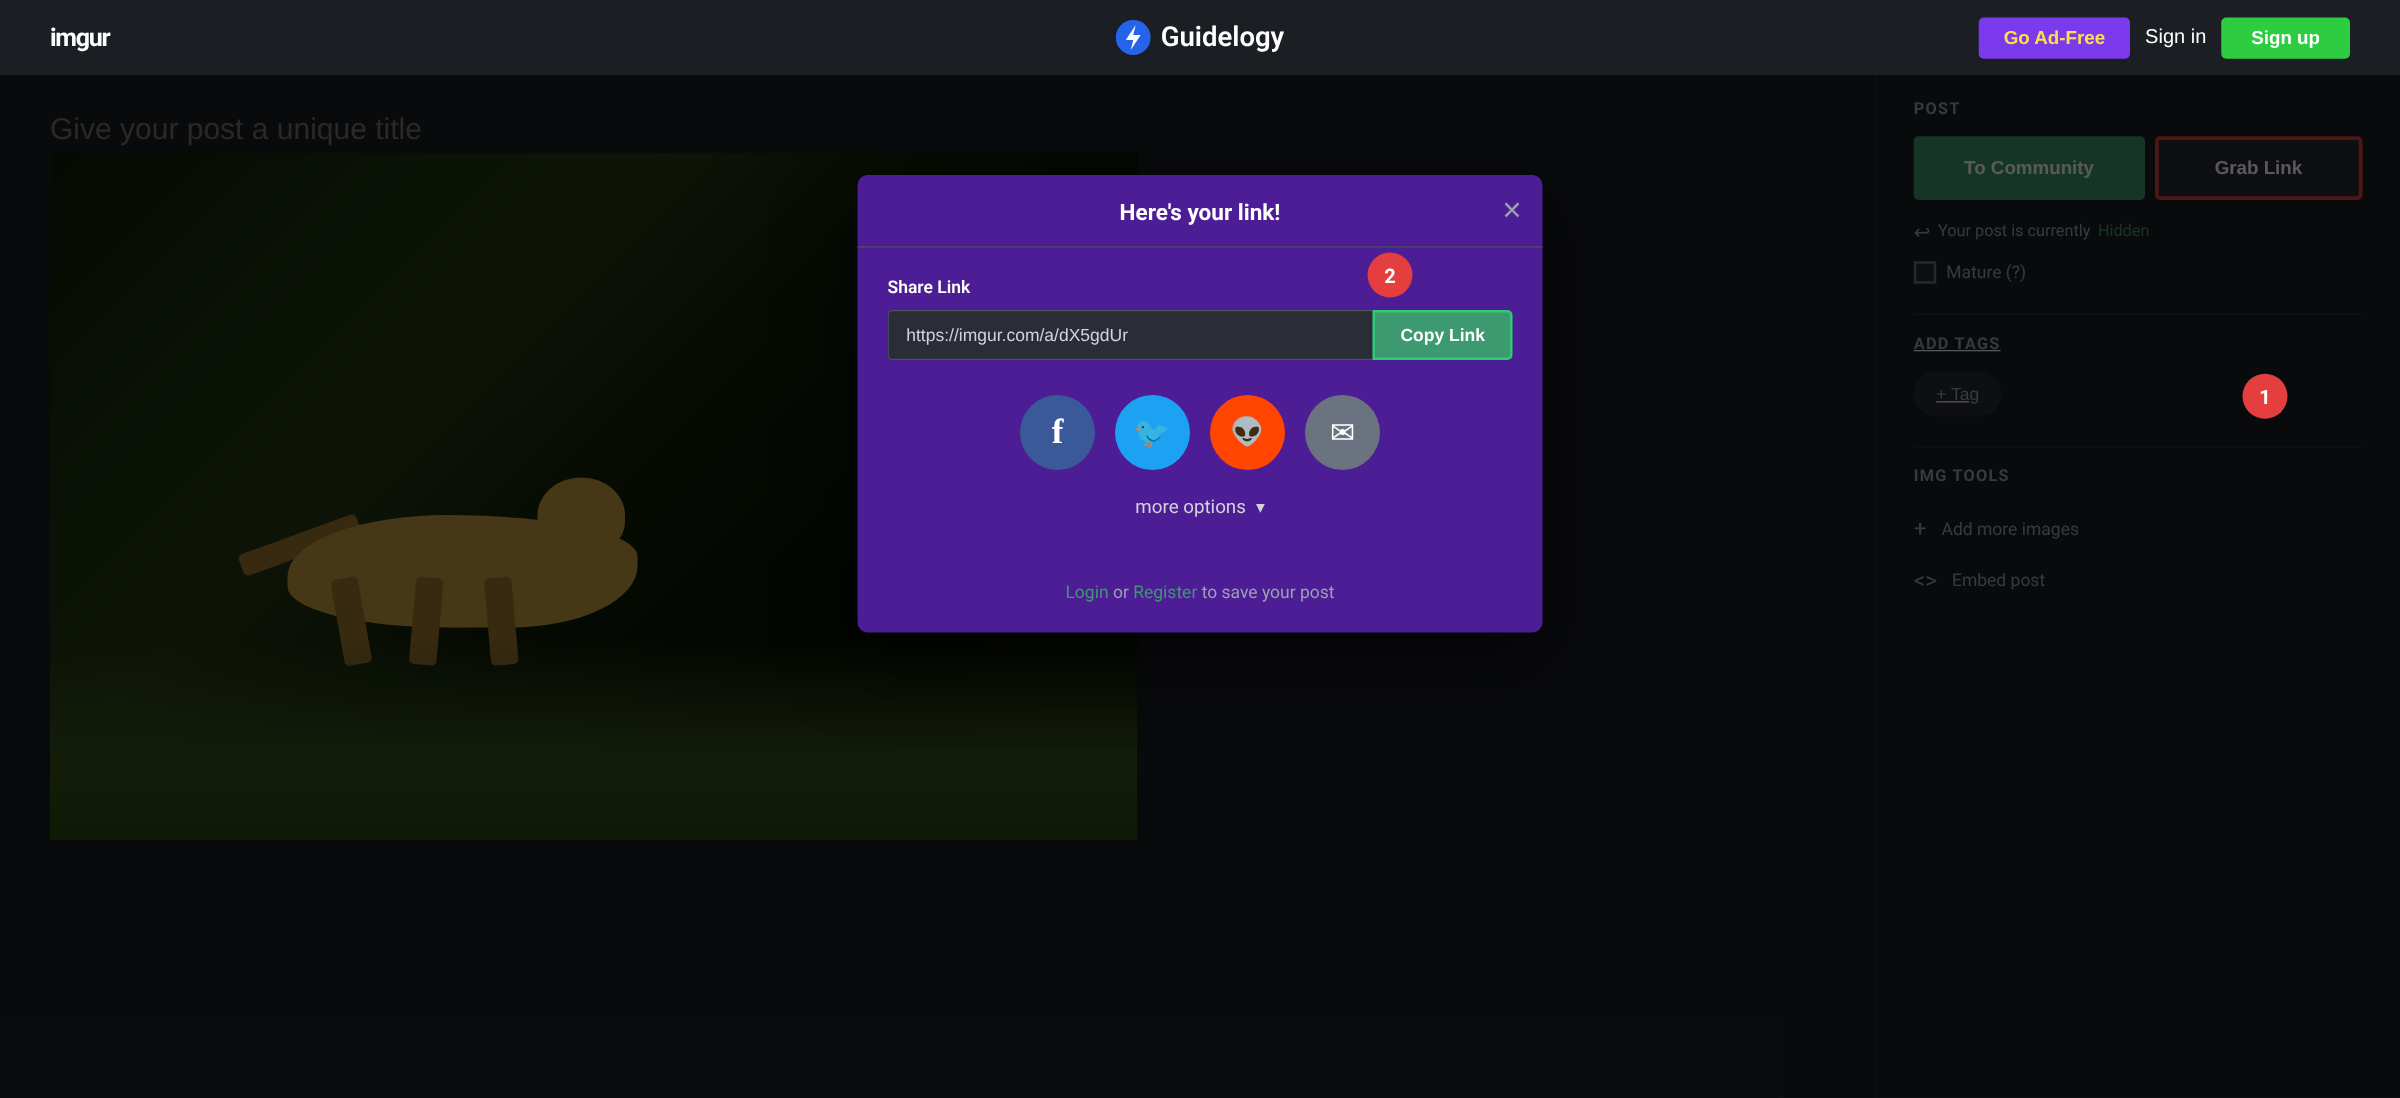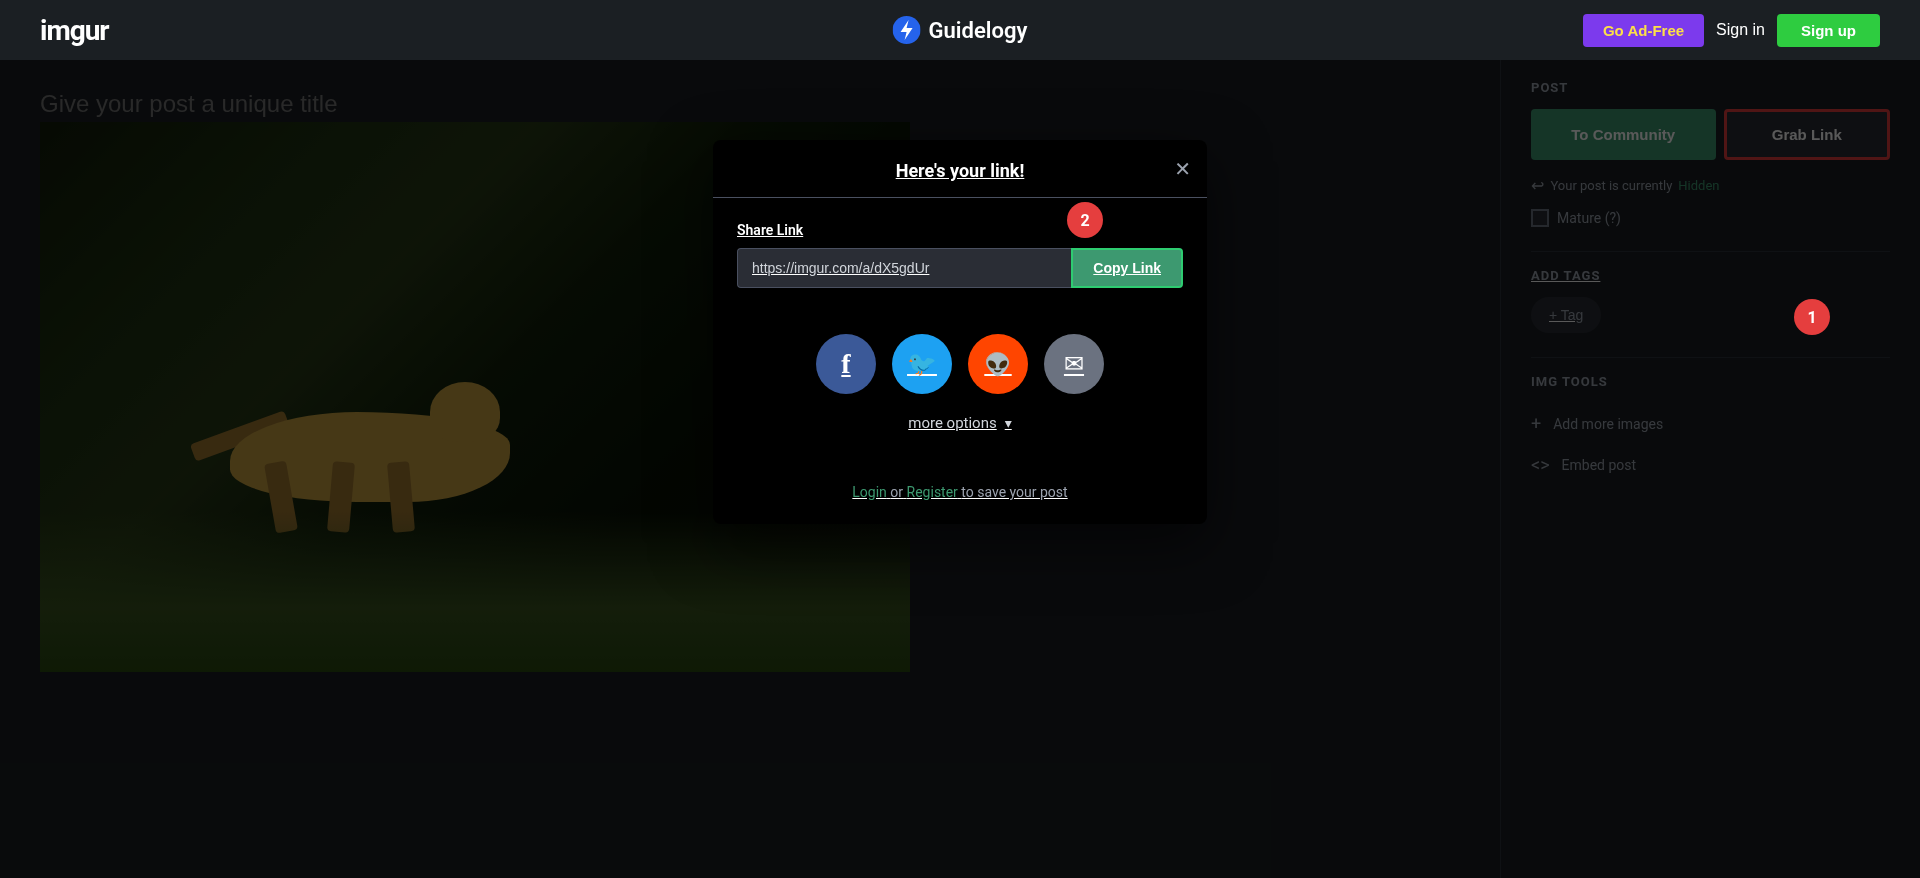--- a/index.html
+++ b/index.html
@@ -22,21 +22,21 @@
       height: 60px;
       background-color: #1b1f23;
       position: relative;
       z-index: 10;
     }
     .header-logo {
       display: flex;
       align-items: center;
     }
     .logo-text {
-      font-size: 28px;
+      font-size: 20px;
       font-weight: 700;
       color: #ffffff;
       letter-spacing: -1px;
     }
     .header-center {
       display: flex;
       align-items: center;
       gap: 8px;
       position: absolute;
       left: 50%;
@@ -326,27 +326,26 @@
       position: absolute;
       top: 0; left: 0; right: 0; bottom: 0;
       background: rgba(0,0,0,0.65);
       display: flex;
       align-items: flex-start;
       justify-content: center;
       padding-top: 80px;
       z-index: 100;
     }
     .modal {
-      background: #000000;
+      background: #4c1d95;
       border-radius: 8px;
-      width: 494px;
+      width: 548px;
       padding: 0;
       box-shadow: 0 20px 60px rgba(0,0,0,0.6);
       position: relative;
-      text-decoration: underline;
     }
     .modal-header {
       display: flex;
       align-items: center;
       justify-content: center;
       padding: 20px 24px 16px;
       position: relative;
       border-bottom: 1px solid #4a5060;
     }
     .modal-title {
@@ -372,21 +371,21 @@
     }
     .share-link-label {
       font-size: 14px;
       font-weight: 600;
       color: #ffffff;
       margin-bottom: 10px;
     }
     .share-link-row {
       display: flex;
       gap: 0;
-      margin-bottom: 46px;
+      margin-bottom: 28px;
     }
     .share-link-input {
       flex: 1;
       background: #2a2d35;
       border: 1px solid #4a5060;
       border-right: none;
       border-radius: 4px 0 0 4px;
       color: #d1d5db;
       font-size: 14px;
       padding: 10px 14px;

